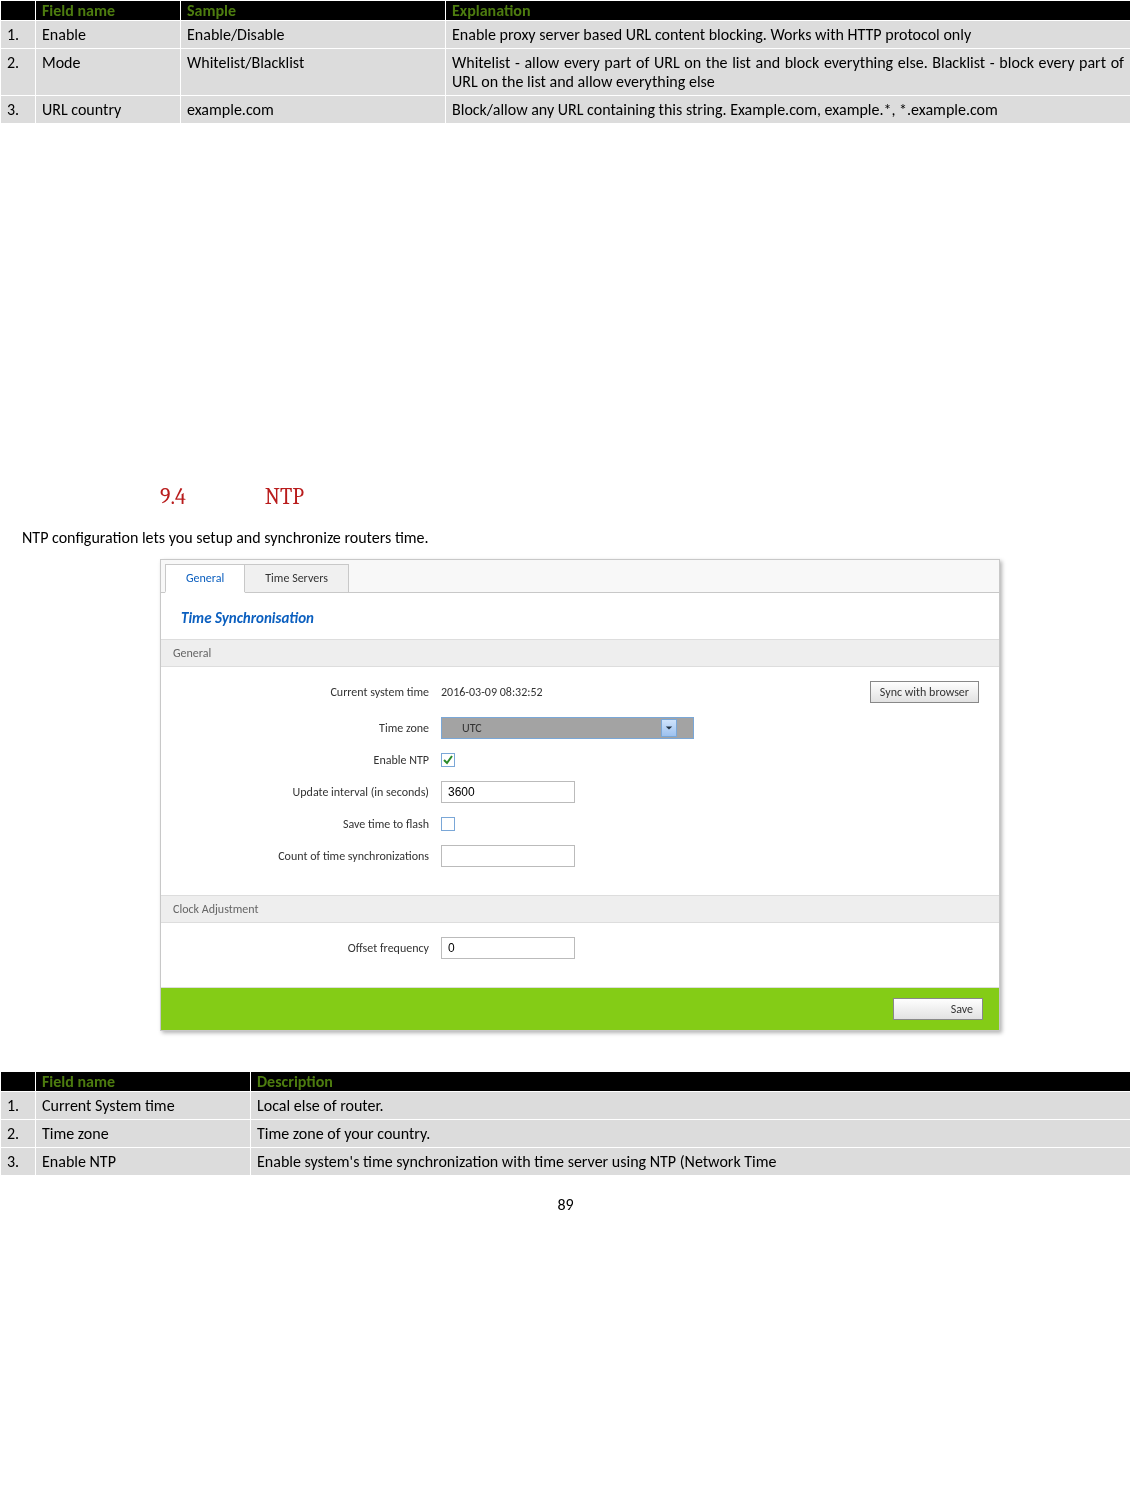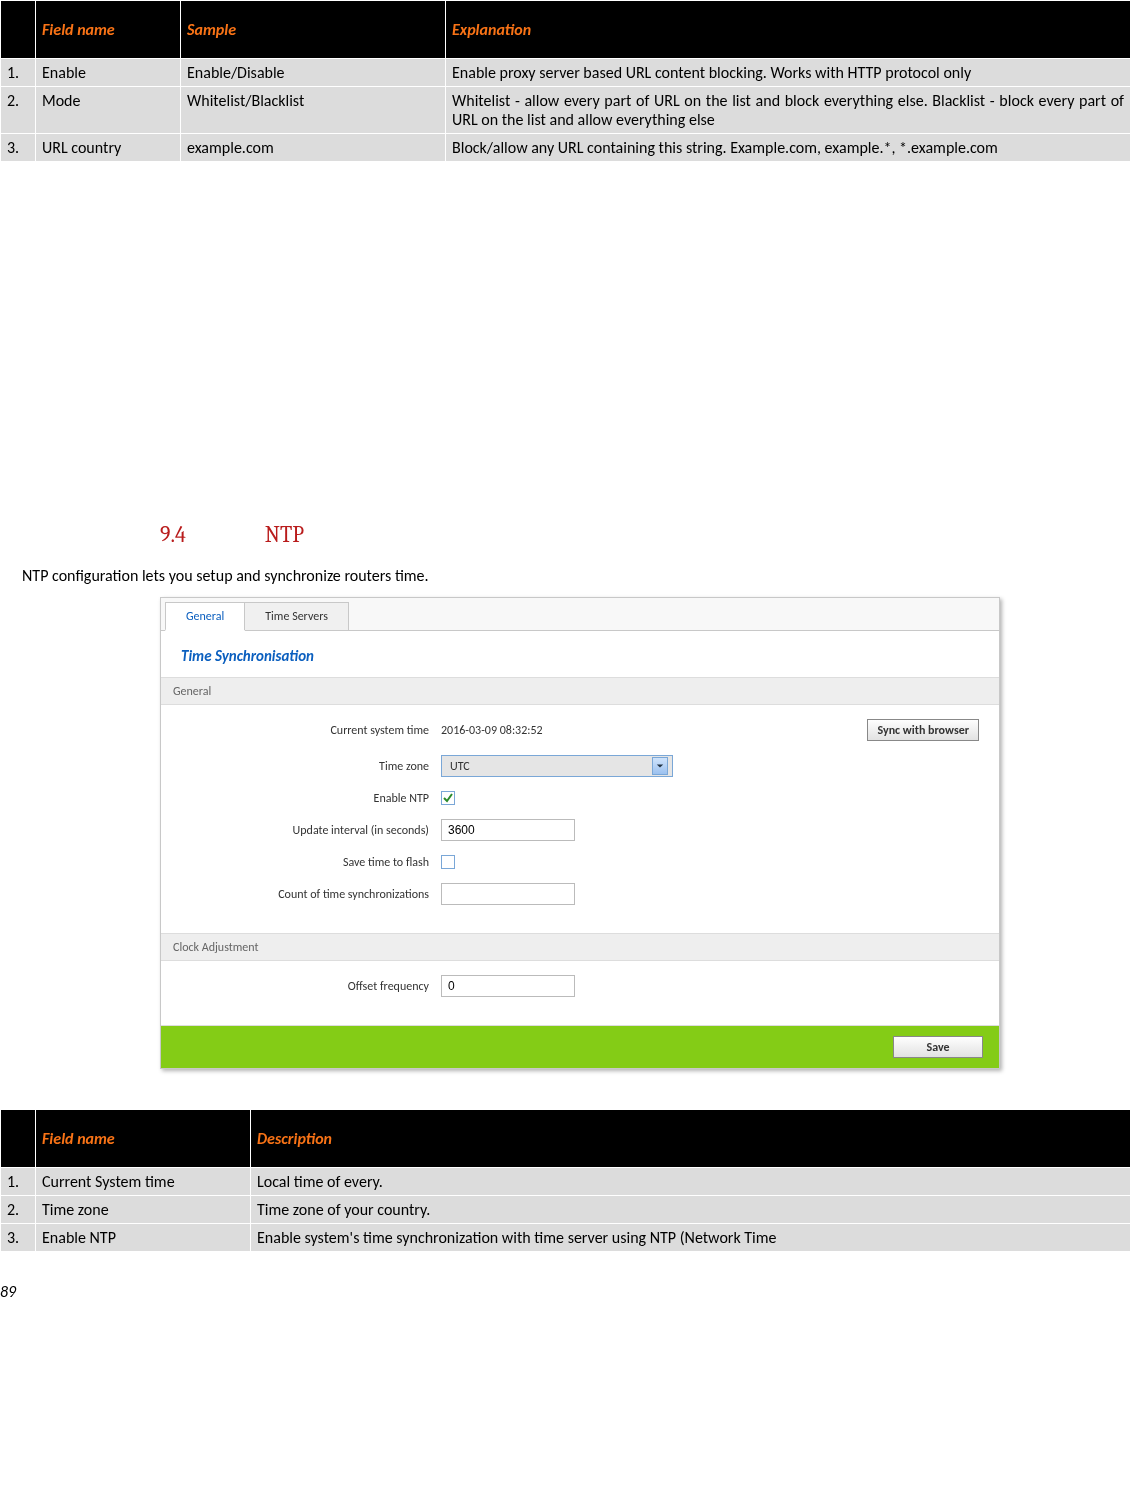--- a/index.html
+++ b/index.html
@@ -12,26 +12,25 @@
     padding: 0;
   }
   
   table.ref {
     width: 100%;
     border-collapse: collapse;
     table-layout: fixed;
   }
   table.ref th {
     background: #000;
-    color: #f97316;
+    color: #4d7c0f;
     text-align: left;
     font-weight: bold;
-    padding: 19px 6px;
+    padding: 0 6px;
     border: 1px solid #fff;
-    font-style: italic;
   }
   table.ref td {
     background: #dcdcdc;
     padding: 4px 6px;
     border: 1px solid #fff;
     vertical-align: top;
     text-align: justify;
   }
   table.ref col.num  { width: 35px; }
   table.ref col.name { width: 145px; }
@@ -116,27 +115,27 @@
   .text-input {
     border: 1px solid #bbb;
     height: 22px;
     padding: 2px 6px;
     font-size: 12px;
     width: 134px;
   }
   .select {
     border: 1px solid #7aa7d7;
     height: 22px;
-    width: 232px;
-    padding: 1px 8px;
+    width: 253px;
+    padding: 1px 20px;
     font-size: 12px;
     display:flex;
     align-items:center;
     justify-content:space-between;
-    background:#e5e5e5;
+    background:#a3a3a3;
   }
   .select .arrow {
     width:16px;height:18px;
     background:linear-gradient(#cfe3fb,#9cc1ef);
     border:1px solid #7aa7d7;
     display:flex;align-items:center;justify-content:center;
     margin:-1px -4px -1px 0;
   }
   .select .arrow svg { width:8px;height:8px; }
   .checkbox {
@@ -151,26 +150,25 @@
     text-align:right;
   }
   .btn {
     display:inline-block;
     min-width:90px;
     padding:3px 9px;
     border:1px solid #888;
     background:linear-gradient(#fefefe,#e2e2e2);
     font-size:12px;
     cursor:pointer;
-    text-align:center;
-    font-weight:bold;
+    text-align:right;
   }
   .sync-btn-cell { flex:1; display:flex; justify-content:flex-end; }
   .spacer-bottom { height: 40px; }
-  .page-number { margin-top:30px; font-size:16px;font-style:italic; }
+  .page-number { text-align:center; margin-top:19px; font-size:16px; }
 </style>
 </head>
 <body>
 
 <table class="ref">
   <colgroup>
       <col class="num">
       <col class="name">
       <col class="samp">
       <col class="expl">
@@ -308,21 +306,21 @@
     <tr>
       <th></th>
       <th>Field name</th>
       <th>Description</th>
     </tr>
   </thead>
   <tbody>
     <tr>
       <td>1.</td>
       <td>Current System time</td>
-      <td>Local time of every.</td>
+      <td>Local else of router.</td>
     </tr>
     <tr>
       <td>2.</td>
       <td>Time zone</td>
       <td>Time zone of your country.</td>
     </tr>
     <tr>
       <td>3.</td>
       <td>Enable NTP</td>
       <td>Enable system's time synchronization with time server using NTP (Network Time</td>

